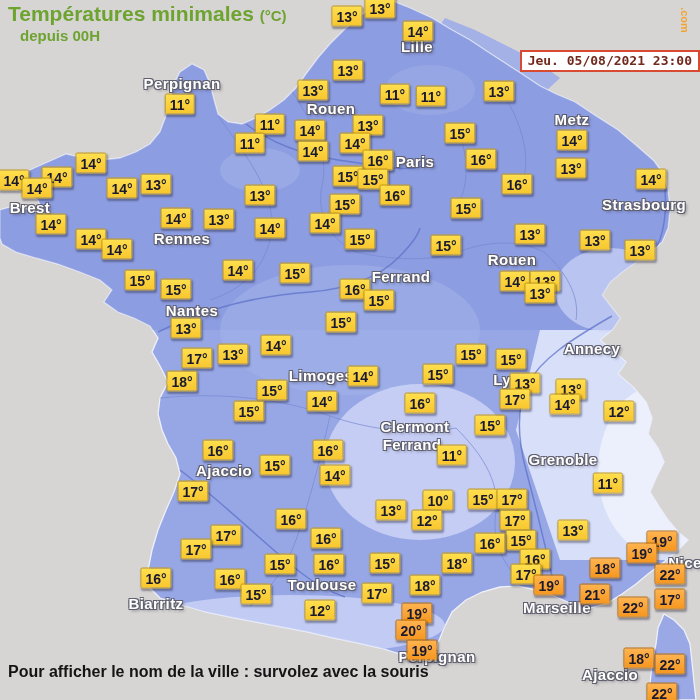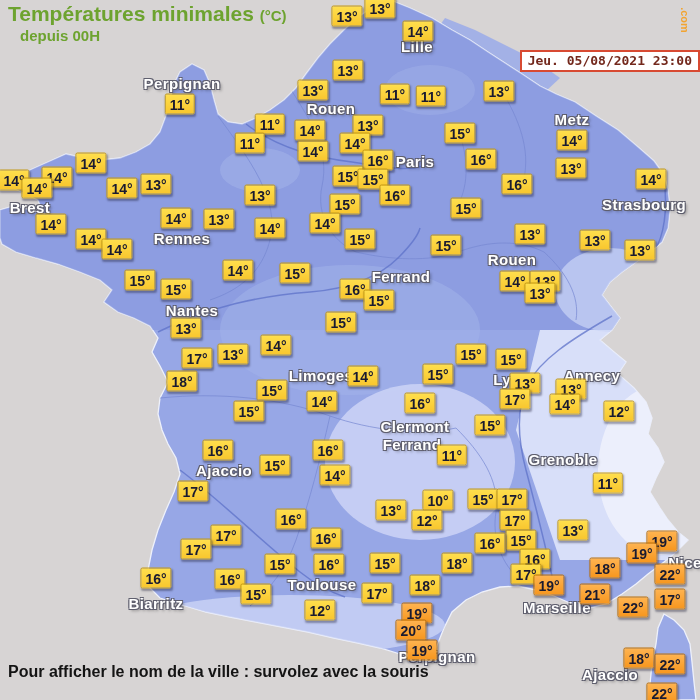--- a/index.html
+++ b/index.html
@@ -80,21 +80,21 @@
       <span class="city" style="left: 331px; top: 108px;">Rouen</span>
       <span class="city" style="left: 572px; top: 119px; text-align: right;">Metz</span>
       <span class="city" style="left: 415px; top: 161px;">Paris</span>
       <span class="city" style="left: 30px; top: 207px;">Brest</span>
       <span class="city" style="left: 644px; top: 204px; text-align: right;">Strasbourg</span>
       <span class="city" style="left: 182px; top: 238px;">Rennes</span>
       <span class="city" style="left: 512px; top: 259px;">Rouen</span>
       <span class="city" style="left: 401px; top: 276px;">Ferrand</span>
       <span class="city" style="left: 192px; top: 310px;">Nantes</span>
       <span class="city" style="left: 321px; top: 375px;">Limoges</span>
-      <span class="city" style="left: 592px; top: 375px;">Annecy</span>
+      <span class="city" style="left: 592px; top: 348px;">Annecy</span>
       <span class="city" style="left: 502px; top: 379px;">Ly</span>
       <span class="city" style="left: 415px; top: 426px;">Clermont</span>
       <span class="city" style="left: 412px; top: 444px;">Ferrand</span>
       <span class="city" style="left: 563px; top: 459px;">Grenoble</span>
       <span class="city" style="left: 224px; top: 470px;">Ajaccio</span>
       <span class="city" style="left: 156px; top: 603px;">Biarritz</span>
       <span class="city" style="left: 322px; top: 584px;">Toulouse</span>
       <span class="city" style="left: 557px; top: 607px;">Marseille</span>
       <span class="city" style="left: 669px; top: 562px; margin-left: 16px;">Nice</span>
       <span class="city" style="left: 437px; top: 656px;">Perpignan</span>

